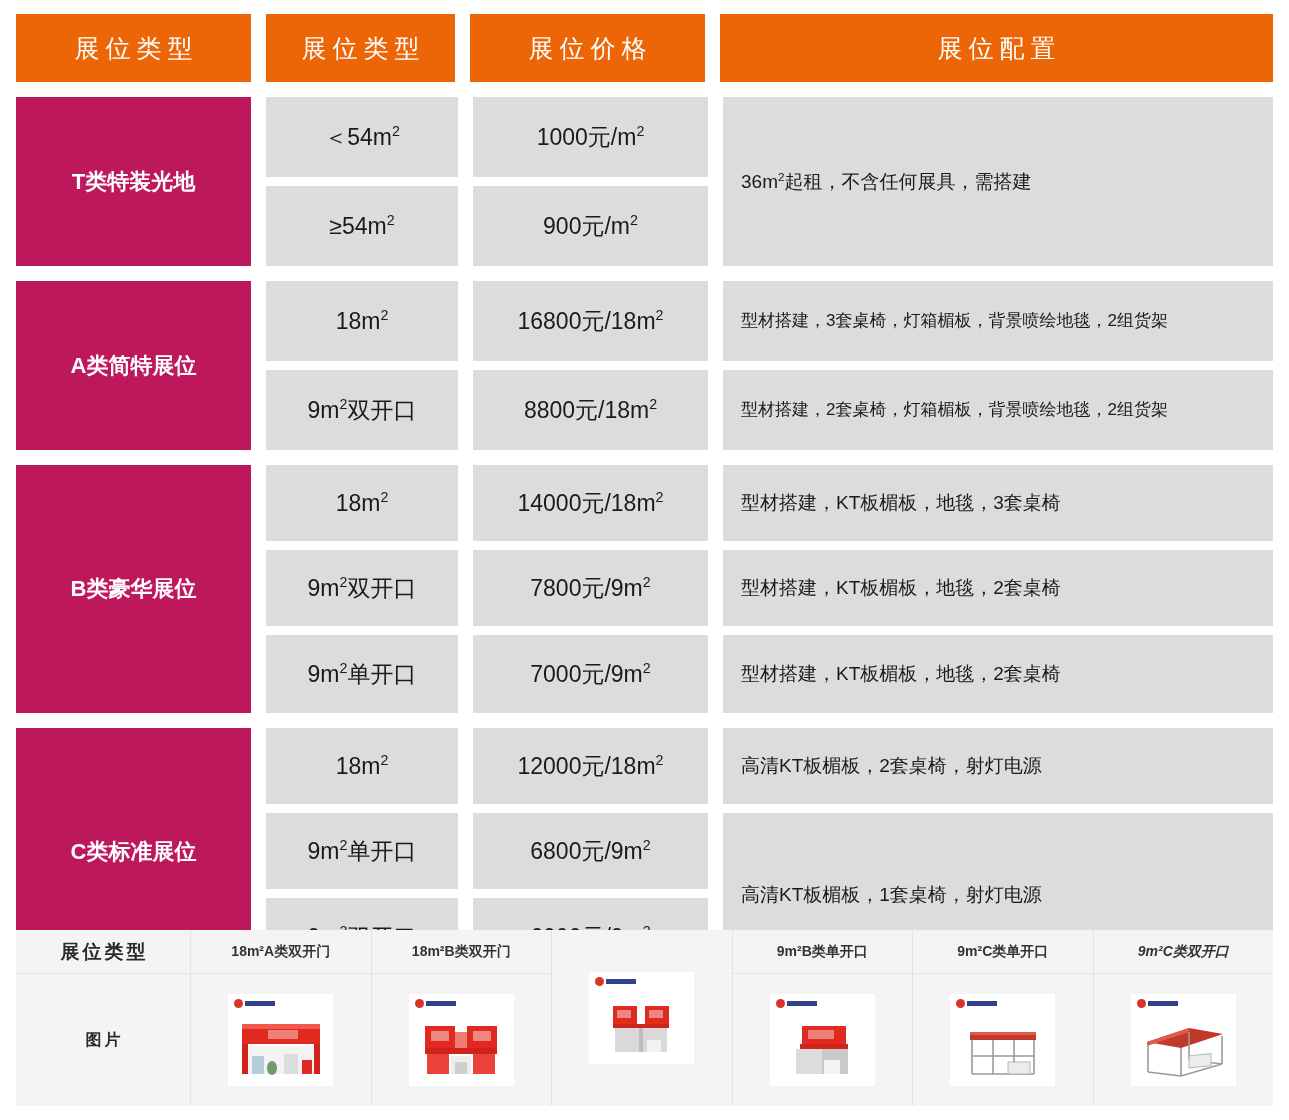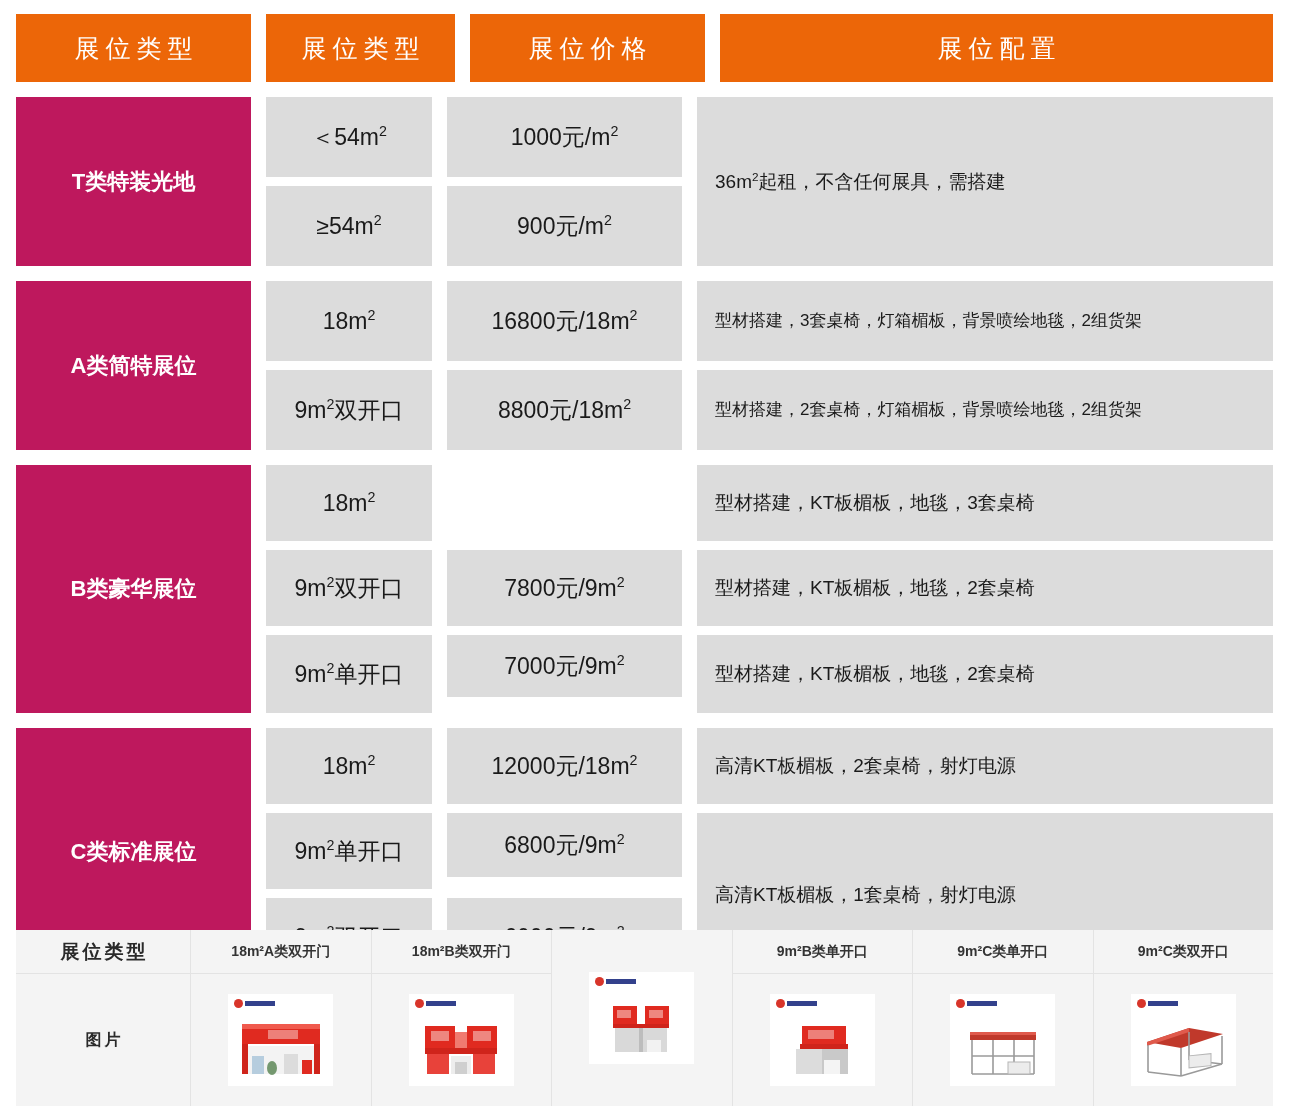--- a/index.html
+++ b/index.html
@@ -40,21 +40,21 @@
     display:flex;align-items:center;justify-content:center;
     font-size:22px;font-weight:700;flex:none;
   }
   .mid-wrap{display:flex;flex-direction:column;gap:9px;flex:none;}
   .mid-row{display:flex;gap:15px;}
   .cell{
     background:#DCDCDC;color:#1a1a1a;
     display:flex;align-items:center;justify-content:center;
     font-size:23px;
   }
-  .cell.area{width:166px;}
+  .cell.area{width:192px;}
   .cell.price{width:235px;}
   .cfg-wrap{display:flex;flex-direction:column;gap:9px;flex:1;}
   .cfg{
     background:#DCDCDC;color:#1a1a1a;
     display:flex;align-items:center;
     padding:16px 18px;box-sizing:border-box;
     font-size:17px;line-height:1.45;
   }
   .cfg.big{font-size:19px;}
 
@@ -70,21 +70,21 @@
     width:1257px;height:176px;
     background:#F4F4F4;
     display:flex;
     box-sizing:border-box;
   }
   .gcol{
     display:flex;flex-direction:column;
     border-right:1px solid #e3e3e3;
     box-sizing:border-box;
   }
-  .gcol:last-child{border-right:none;}
+  .gcol:last-child{border-right:none;font-style:italic;}
   .gcol.label-col{width:175px;flex:none;}
   .gcol.pic-col{flex:1;}
   .ghead{
     height:44px;display:flex;align-items:center;justify-content:center;
     border-bottom:1px solid #e3e3e3;
     font-size:17px;font-weight:700;color:#2a2a2a;box-sizing:border-box;
   }
   .ghead.label{letter-spacing:3px;text-indent:3px;font-size:19px;}
   .ghead.small{font-size:14px;font-weight:700;color:#333;}
   .gbody{
@@ -170,34 +170,37 @@
       </div>
     </div>
 
     <div class="section sec-b">
       <div class="cat-cell" style="height:248px">B类豪华展位</div>
       <div class="mid-wrap">
         <div class="mid-row">
           <div class="cell area h76" style="height:76px">
               <span>18m<sup>2</sup></span>
             </div>
+          <div class="cell price" style="height:76px">
+              <span>14000元/18m<sup>2</sup></span>
+            </div>
         </div>
         <div class="mid-row">
           <div class="cell area" style="height:76px">
               <span>9m<sup>2</sup>双开口</span>
             </div>
           <div class="cell price" style="height:76px">
               <span>7800元/9m<sup>2</sup></span>
             </div>
         </div>
         <div class="mid-row">
           <div class="cell area" style="height:78px">
               <span>9m<sup>2</sup>单开口</span>
             </div>
-          <div class="cell price" style="height:62px">
+          <div class="cell price" style="height:78px">
               <span>7000元/9m<sup>2</sup></span>
             </div>
         </div>
       </div>
       <div class="cfg-wrap">
         <div class="cfg big" style="height:76px">型材搭建，KT板楣板，地毯，3套桌椅</div>
         <div class="cfg big" style="height:76px">型材搭建，KT板楣板，地毯，2套桌椅</div>
         <div class="cfg big" style="height:78px">型材搭建，KT板楣板，地毯，2套桌椅</div>
       </div>
     </div>
@@ -210,21 +213,21 @@
               <span>18m<sup>2</sup></span>
             </div>
           <div class="cell price" style="height:76px">
               <span>12000元/18m<sup>2</sup></span>
             </div>
         </div>
         <div class="mid-row">
           <div class="cell area" style="height:76px">
               <span>9m<sup>2</sup>单开口</span>
             </div>
-          <div class="cell price" style="height:64px">
+          <div class="cell price" style="height:76px">
               <span>6800元/9m<sup>2</sup></span>
             </div>
         </div>
         <div class="mid-row">
           <div class="cell area" style="height:78px">
               <span>9m<sup>2</sup>双开口</span>
             </div>
           <div class="cell price" style="height:78px">
               <span>6000元/9m<sup>2</sup></span>
             </div>

